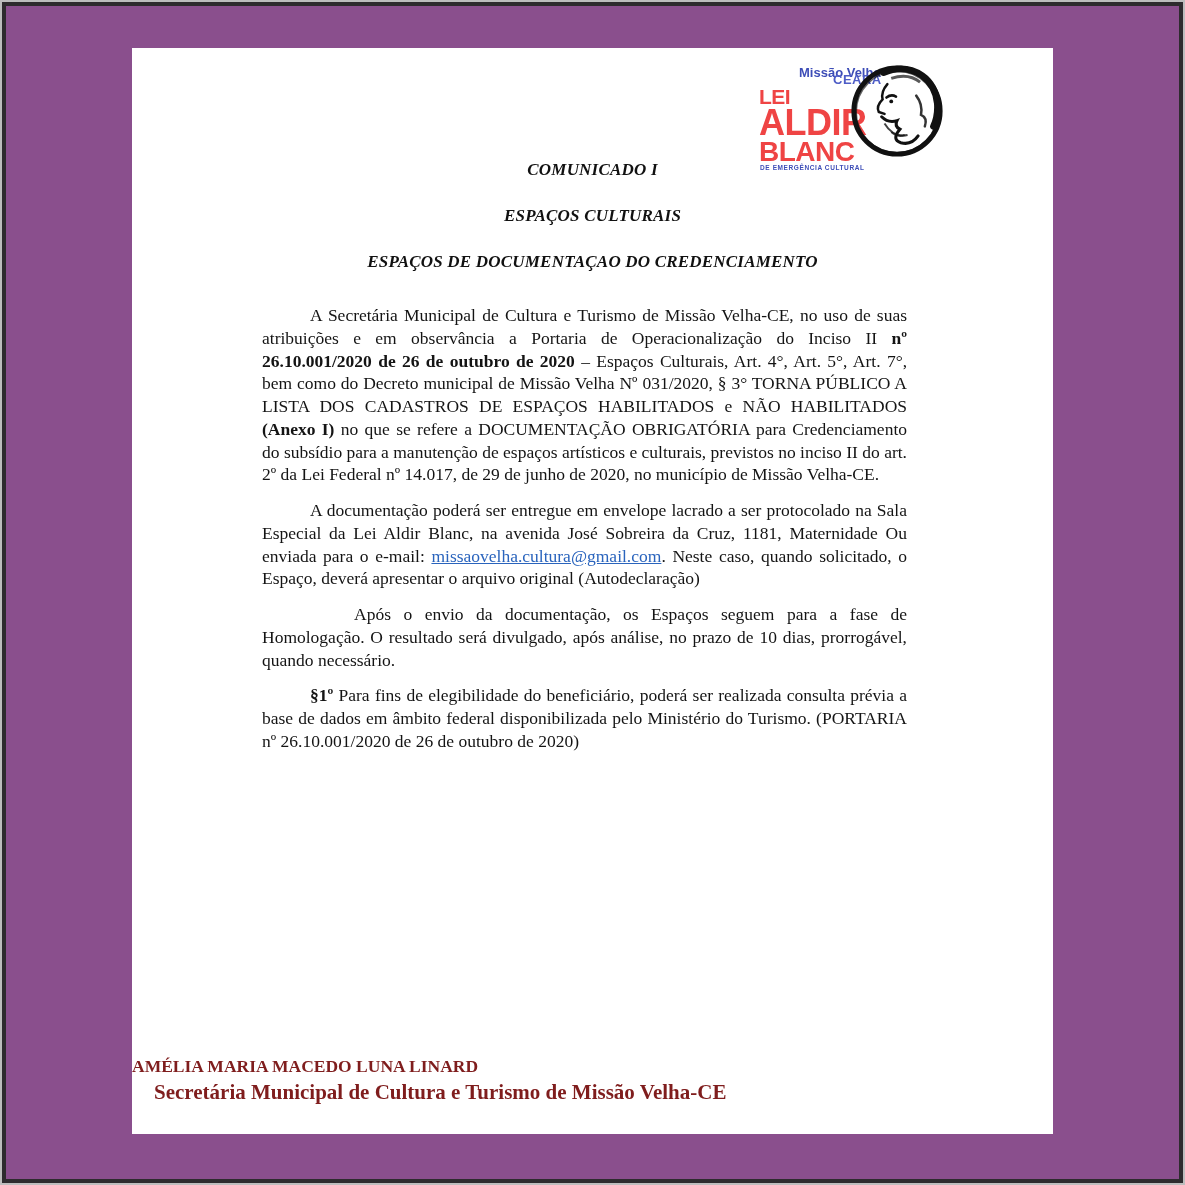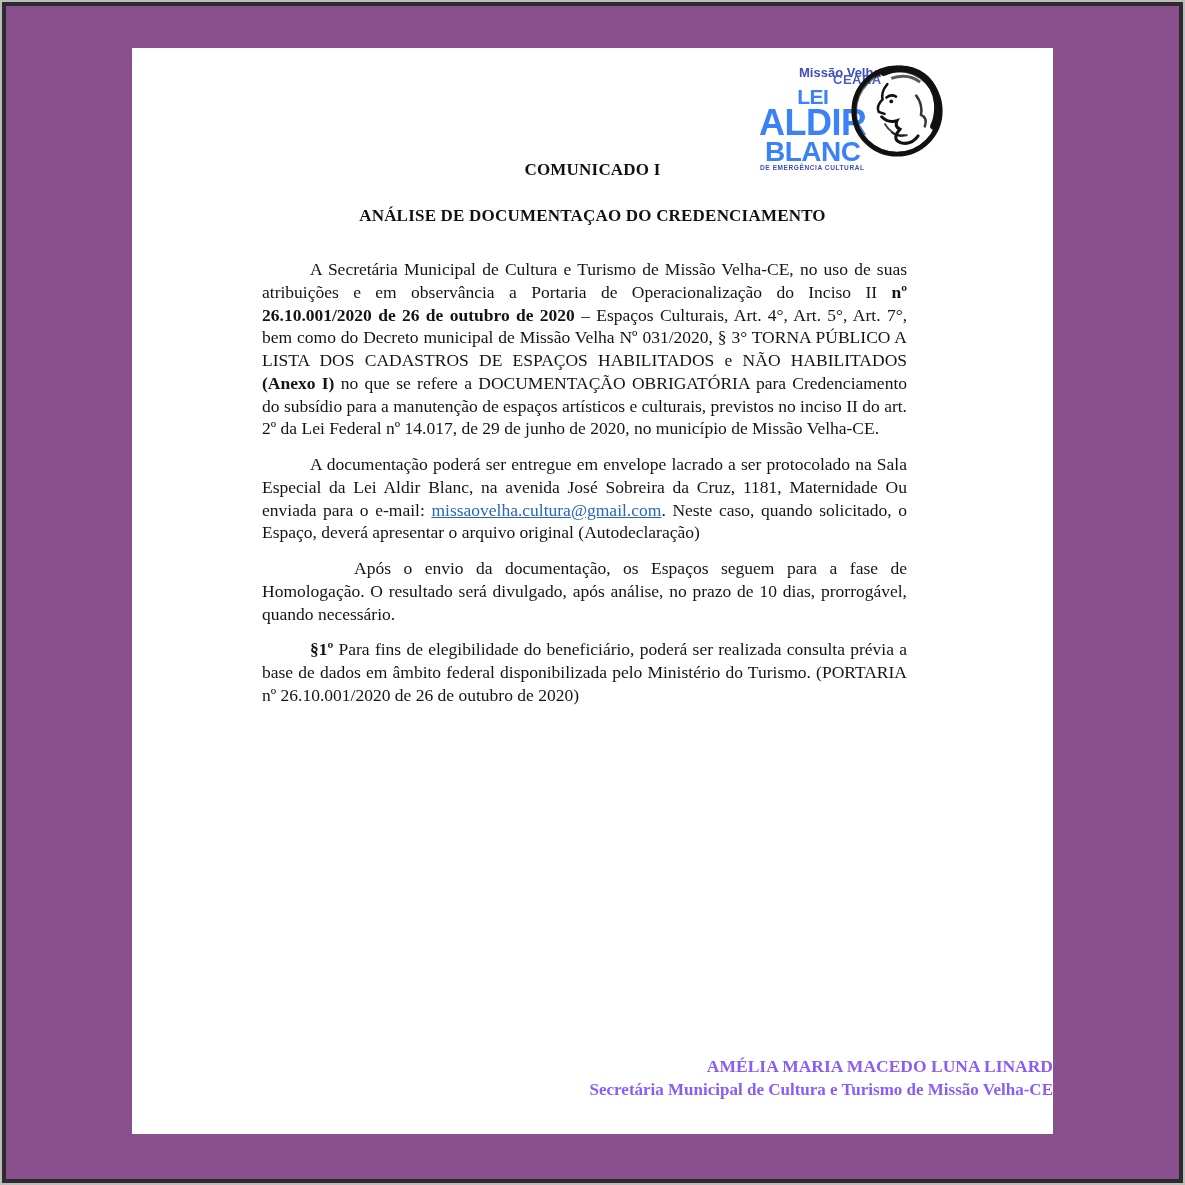--- a/index.html
+++ b/index.html
@@ -40,38 +40,38 @@
     font-size: 13px; font-weight: bold; color: #3d4db7;
     white-space: nowrap;
   }
   .logo-region2 {
     position: absolute; top: 9px; left: 76px;
     font-size: 13px; font-weight: bold; color: #4d5cc6;
     letter-spacing: 0.5px; white-space: nowrap;
   }
   .logo-name {
     position: absolute; top: 24px; left: 2px;
-    color: #3b82f6; font-weight: 900; line-height: 0.92;
-    letter-spacing: -0.5px; white-space: nowrap; text-align: center;
+    color: #ef4444; font-weight: 900; line-height: 0.92;
+    letter-spacing: -0.5px; white-space: nowrap;
   }
   .logo-name .l1 { font-size: 21px; }
   .logo-name .l2 { font-size: 36px; }
   .logo-name .l3 { font-size: 28px; }
   .logo-tagline {
     position: absolute; top: 101px; left: 3px;
     font-size: 6.5px; font-weight: bold; color: #3d4db7;
     letter-spacing: 0.6px; white-space: nowrap;
   }
   .logo-portrait {
     position: absolute; top: 0; right: 0;
     width: 96px; height: 96px;
   }
 
   
-  .headings { padding-top: 112px; text-align: center; }
+  .headings { padding-top: 112px; text-align: center; font-style: italic; }
   .doc-heading {
     font-size: 17px; font-weight: bold; color: #111;
     margin: 0 0 26px 0; letter-spacing: 0.2px;
   }
 
   
   .doc-body {
     margin: 32px 130px 0 130px;
     font-size: 17.5px; line-height: 1.3;
     text-align: justify; color: #141414;
@@ -83,24 +83,24 @@
     color: #2a64bd; text-decoration: underline; cursor: pointer;
   }
 
   
   .date-line {
     margin-top: 70px; text-align: center;
     font-size: 17.5px; color: #222;
   }
   .signature {
     position: absolute; left: 0; right: 0; top: 1008px;
-    text-align: right; color: #8b5cf6;
+    text-align: left; color: #7f1d1d;
   }
   .signature .sig-name { font-size: 17.5px; font-weight: bold; margin: 0; }
-  .signature .sig-role { font-size: 17px; font-weight: bold; margin: 3px 0 0 16px; padding-left: 14px; }
+  .signature .sig-role { font-size: 21px; font-weight: bold; margin: 3px 0 0 8px; padding-left: 14px; }
 </style>
 </head>
 <body>
 
 <div class="outer-edge">
   <div class="frame">
     <div class="page">
 
       <div class="logo">
         <div class="logo-region1">Missão Velha</div>
@@ -121,21 +121,22 @@
           <circle cx="44" cy="40" r="2" fill="#111"></circle>
           <path d="M34 56 q7 7 16 4 q-3 6 3 9 q-9 11 1 14 q11 3 18 -7" fill="none" stroke="#111" stroke-width="3.2" stroke-linecap="round"></path>
           <path d="M37 63 q9 15 24 12" fill="none" stroke="#111" stroke-width="2" opacity="0.8"></path>
           <path d="M44 72 q7 6 14 3" fill="none" stroke="#111" stroke-width="2" opacity="0.8"></path>
           <path d="M70 34 q7 9 5 20 q7 3 4 12" fill="none" stroke="#111" stroke-width="2.6" stroke-linecap="round" opacity="0.85"></path>
         </svg>
       </div>
 
       <div class="headings">
         <h1 class="doc-heading">COMUNICADO I</h1>
-        <h3 class="doc-heading">ANÁLISE DE DOCUMENTAÇAO DO CREDENCIAMENTO</h3>
+        <h2 class="doc-heading">ESPAÇOS CULTURAIS</h2>
+        <h3 class="doc-heading">ESPAÇOS DE DOCUMENTAÇAO DO CREDENCIAMENTO</h3>
       </div>
 
       <div class="doc-body">
 
         <p class="para"><span>A Secretária Municipal de Cultura e Turismo de Missão Velha-CE, no uso de suas atribuições e em observância a Portaria de Operacionalização do Inciso II </span><span class="bold">nº 26.10.001/2020 de 26 de outubro de 2020</span><span> – Espaços Culturais, Art. 4°, Art. 5°, Art. 7°, bem como do Decreto municipal de Missão Velha Nº 031/2020, § 3° TORNA PÚBLICO A LISTA DOS CADASTROS DE ESPAÇOS HABILITADOS e NÃO HABILITADOS </span><span class="bold">(Anexo I)</span><span> no que se refere a DOCUMENTAÇÃO OBRIGATÓRIA para Credenciamento do subsídio para a manutenção de espaços artísticos e culturais, previstos no inciso II do art. 2º da Lei Federal nº 14.017, de 29 de junho de 2020, no município de Missão Velha-CE.</span></p>
           <p class="para"><span>A documentação poderá ser entregue em envelope lacrado a ser protocolado na Sala Especial da Lei Aldir Blanc, na avenida José Sobreira da Cruz, 1181, Maternidade Ou enviada para o e-mail: </span><a href="mailto:missaovelha.cultura@gmail.com">missaovelha.cultura@gmail.com</a><span>. Neste caso, quando solicitado, o Espaço, deverá apresentar o arquivo original (Autodeclaração)</span></p>
           <p class="para indent-large"><span>Após o envio da documentação, os Espaços seguem para a fase de Homologação. O resultado será divulgado, após análise, no prazo de 10 dias, prorrogável, quando necessário.</span></p>
           <p class="para"><span class="bold">§1º</span><span> Para fins de elegibilidade do beneficiário, poderá ser realizada consulta prévia a base de dados em âmbito federal disponibilizada pelo Ministério do Turismo. (PORTARIA nº 26.10.001/2020 de 26 de outubro de 2020)</span></p>
       </div>
 

